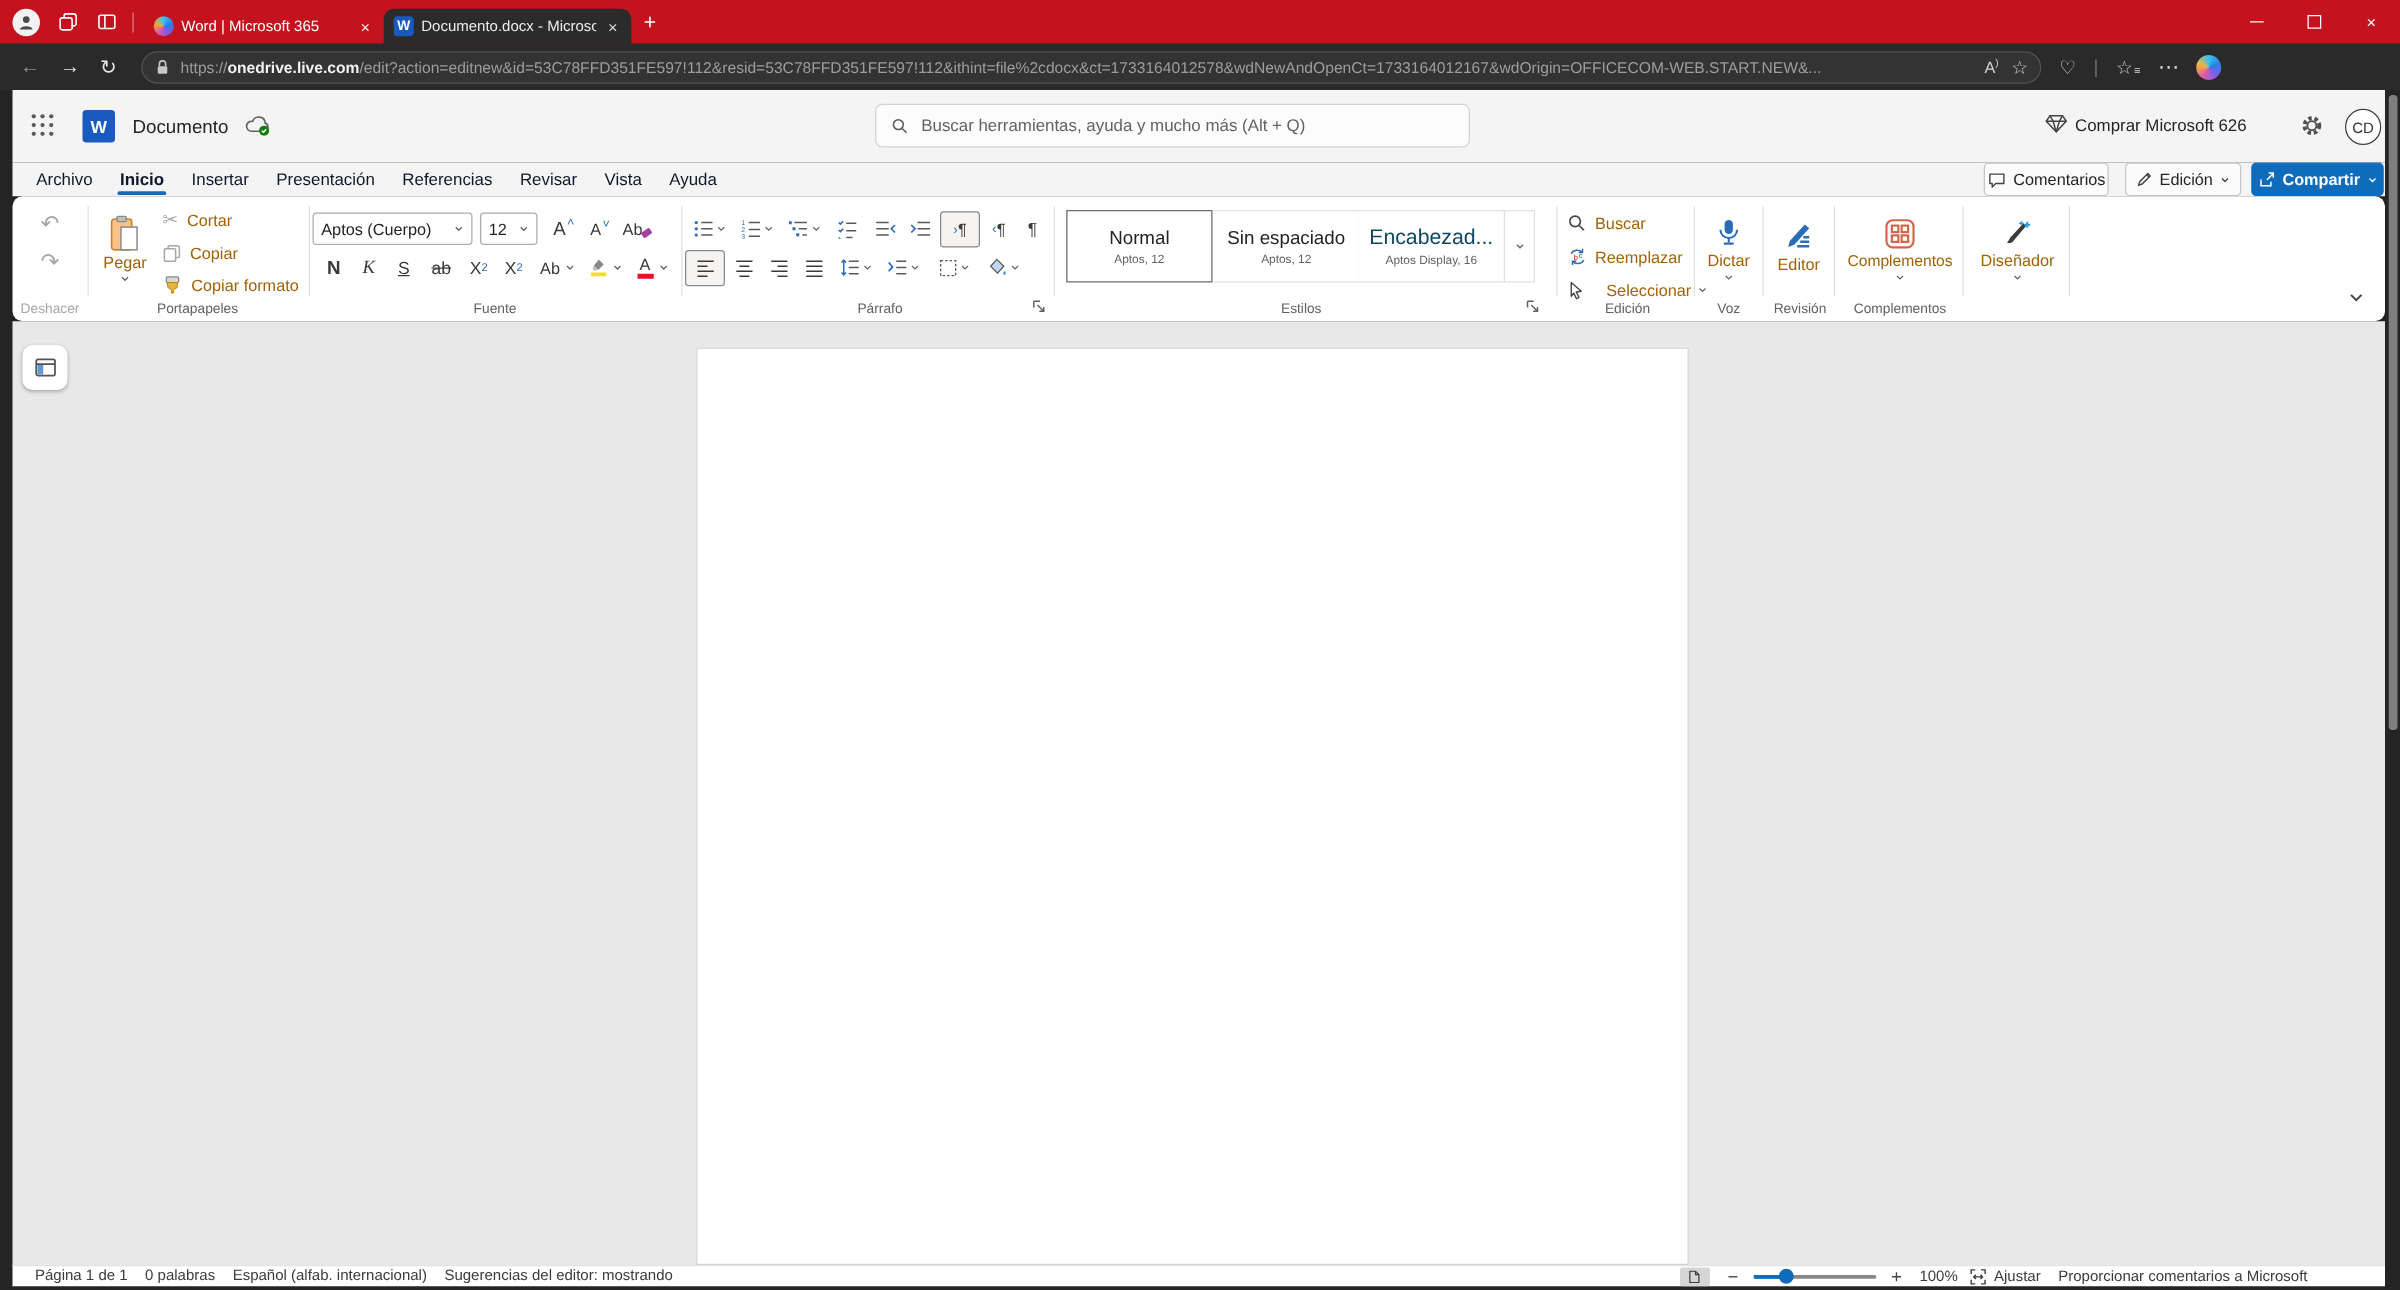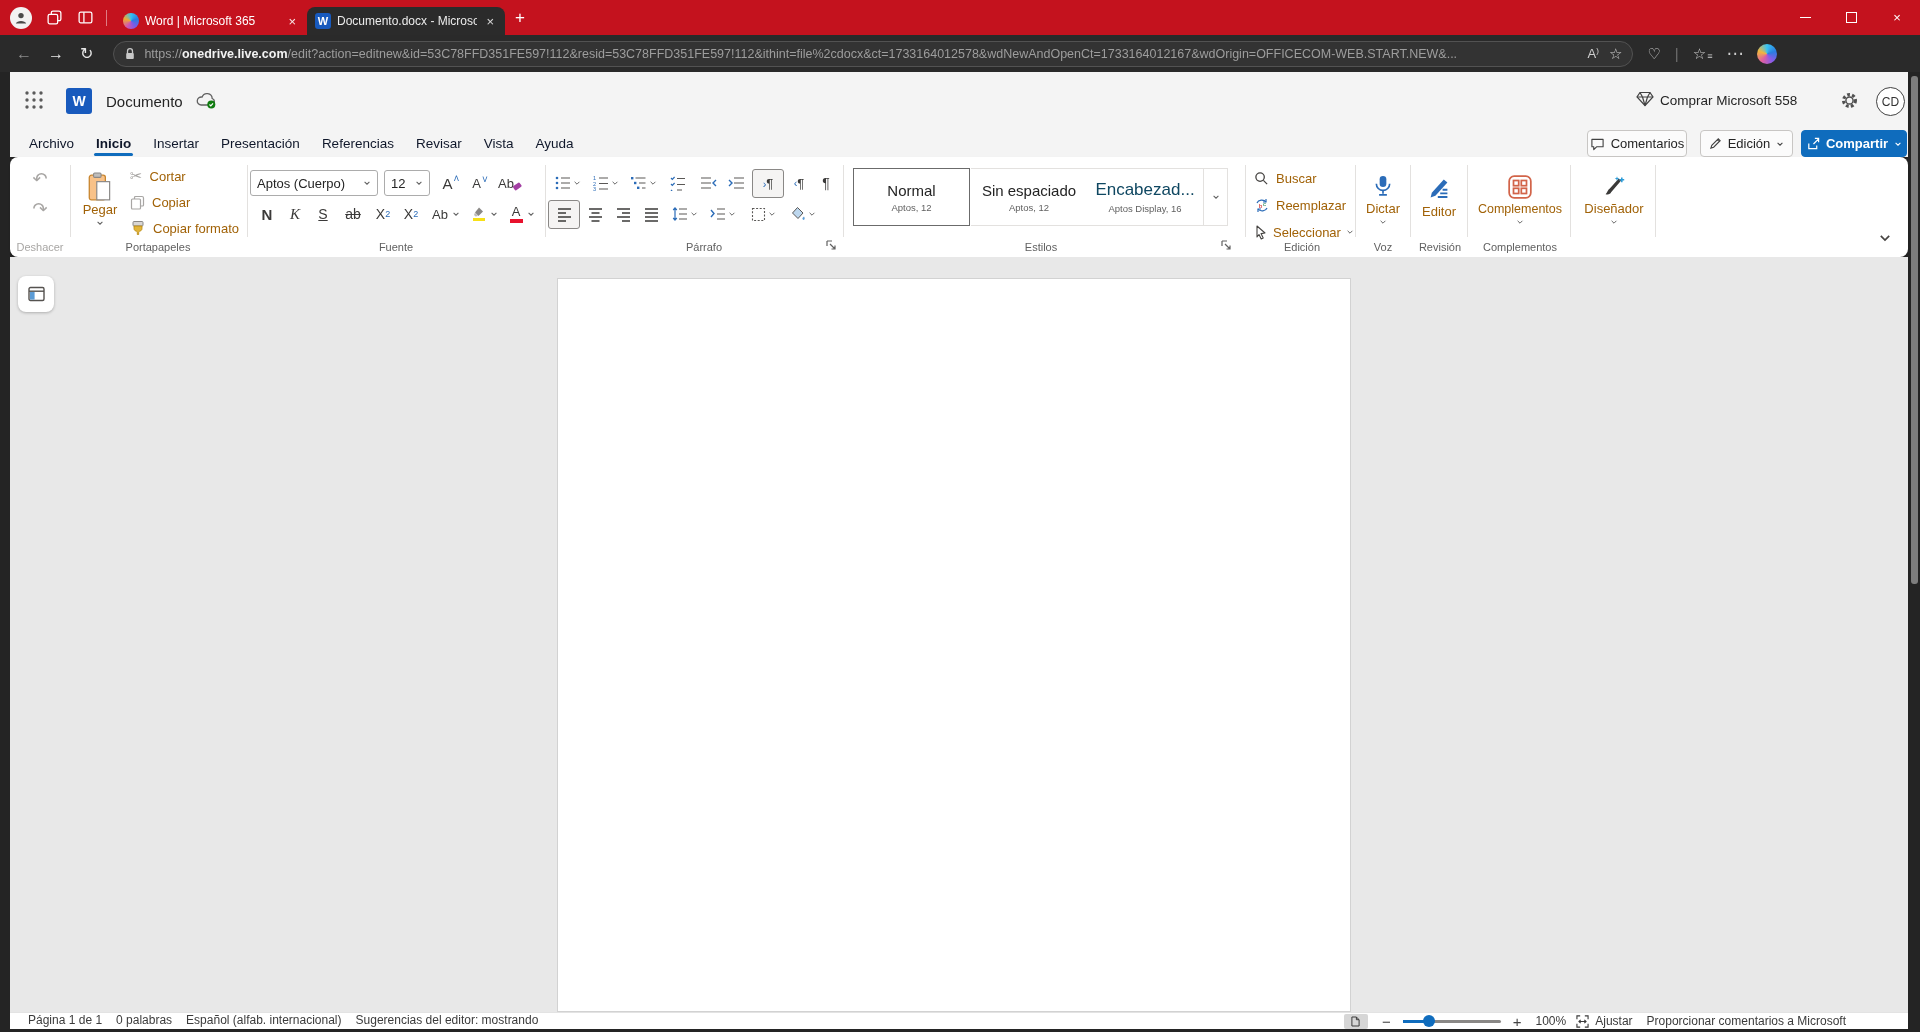--- a/index.html
+++ b/index.html
@@ -187,27 +187,34 @@
     </span>
     <span class="abs word-tile" style="left:56px;top:16px;width:26px;height:26px;font-size:14px">W</span>
     <span id="apptitle" class="abs" style="left:96px;top:21px">Documento</span>
     <span class="abs i" style="left:186px;top:19px">
       <svg width="22" height="19" viewBox="0 0 22 18">
           <path d="M5.5 13.5a4 4 0 1 1 .6-7.9A5.2 5.2 0 0 1 16.2 7a3.4 3.4 0 0 1-.7 6.5z" fill="none" stroke="#616161" stroke-width="1.3"></path>
           <circle cx="15.3" cy="13" r="4" fill="#107C10"></circle>
           <path d="M13.5 13l1.3 1.3 2.2-2.4" stroke="#fff" stroke-width="1.2" fill="none"></path>
         </svg>
     </span>
+    <div id="searchbox" class="abs">
+      <svg width="14" height="14" viewBox="0 0 16 16" style="margin:0 8px 0 12px">
+          <circle cx="6.5" cy="6.5" r="4.5" fill="none" stroke="#5A5A5A" stroke-width="1.4"></circle>
+          <path d="M10 10l4 4" stroke="#5A5A5A" stroke-width="1.4"></path>
+        </svg>
+      <input readonly="" placeholder="Buscar herramientas, ayuda y mucho más (Alt + Q)" style="">
+    </div>
     <span class="abs i" style="left:1626px;top:19px">
       <svg width="18" height="16" viewBox="0 0 18 16" fill="none" stroke="#424242" stroke-width="1.2">
           <path d="M4 1.5h10l3 4.5-8 8.5L1 6z"></path>
           <path d="M1 6h16M6.5 6L9 14.5M11.5 6L9 14.5M4 1.5L6.5 6M14 1.5L11.5 6"></path>
         </svg>
     </span>
-    <span class="abs buy" style="left:1650px;top:21px">Comprar Microsoft 558</span>
+    <span class="abs buy" style="left:1650px;top:21px">Comprar Microsoft 626</span>
     <span class="abs i" style="left:1830px;top:19px">
       <svg width="19" height="19" viewBox="0 0 18 18">
           <circle cx="9" cy="9" r="5.6" fill="none" stroke="#505050" stroke-width="3" stroke-dasharray="2.6 2.1"></circle>
           <circle cx="9" cy="9" r="3.4" fill="#F4F4F4" stroke="#505050" stroke-width="1.4"></circle>
         </svg>
     </span>
     <span class="abs avatar" style="left:1866px;top:15px">CD</span>
   </div>
 
   <div id="menubar" class="abs">
@@ -516,21 +523,21 @@
           <path d="M12 1v3h-3M4 14v-3h3" fill="none" stroke="#2B6CB8" stroke-width="1.2"></path>
           <text x="5" y="10" font-size="6" fill="#C00000" font-family="sans-serif">b</text>
           <text x="9" y="8" font-size="6" fill="#107C41" font-family="sans-serif">c</text>
         </svg>
       <span class="rtext" style="margin-left:6px">Reemplazar</span>
     </div>
     <div class="rbtn" style="left:1244px;top:64px;height:22px">
       <svg width="13" height="15" viewBox="0 0 13 15">
           <path d="M3 1l8 7-4 .6 2.2 4.4-2 1-2.2-4.5L3 12z" fill="none" stroke="#464442" stroke-width="1.1" stroke-linejoin="round"></path>
         </svg>
-      <span class="rtext" style="margin-left:6px">Seleccionar</span>
+      <span class="rtext" style="margin-left:18px">Seleccionar</span>
       <svg class="chev" style="margin-left:5px" viewBox="0 0 10 10" fill="none" stroke="#616161" stroke-width="1.2">
           <path d="M2 3.5l3 3 3-3"></path>
         </svg>
     </div>
     <span class="glabel" style="left:1240px;width:104px">Edición</span>
 
     <div class="rbtn" style="left:1347px;top:6px;width:52px;height:74px;flex-direction:column">
       <svg width="20" height="24" viewBox="0 0 18 20">
         <rect x="6" y="1" width="6" height="10" rx="3" fill="#2B6CB8"></rect>
         <path d="M3 8a6 6 0 0 0 12 0" fill="none" stroke="#2B6CB8" stroke-width="1.5"></path>

